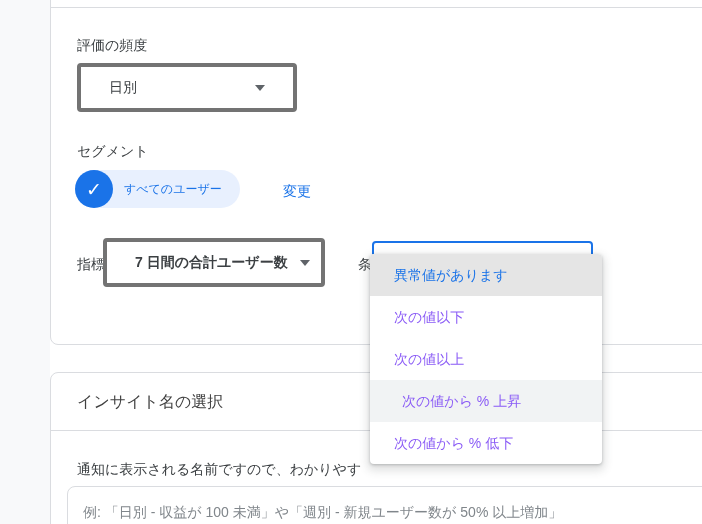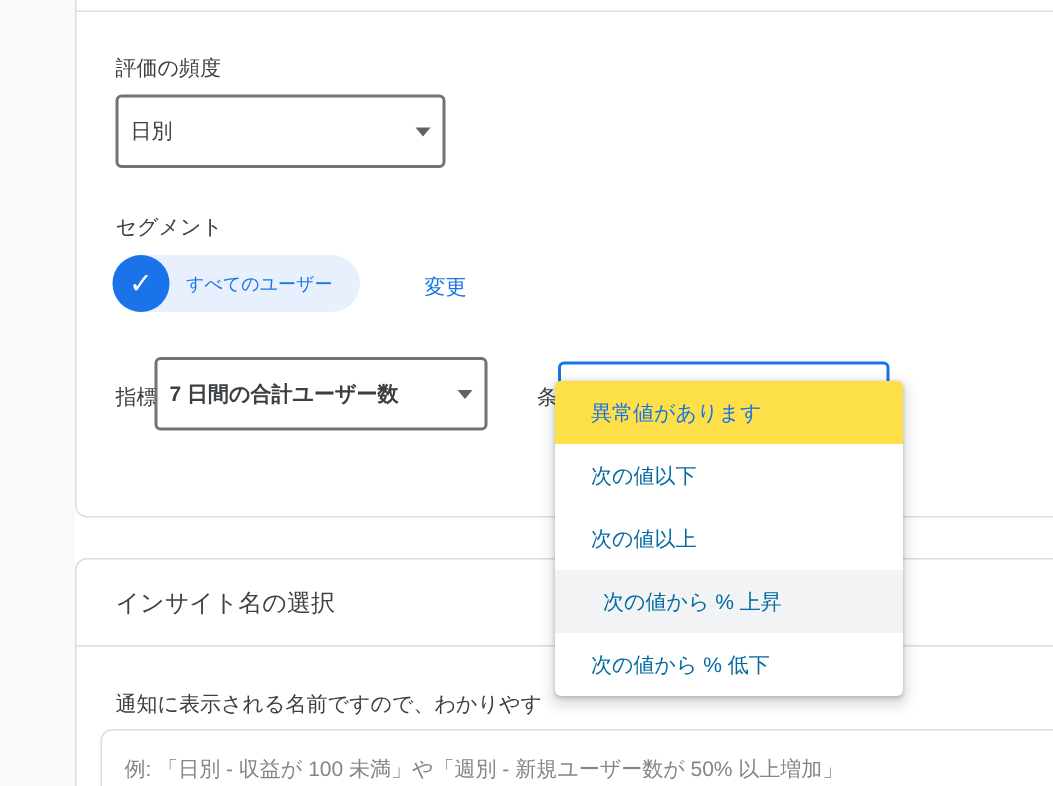--- a/index.html
+++ b/index.html
@@ -27,22 +27,22 @@
   .divider-top { left: 51px; top: 7px; width: 651px; }
   .divider-name { left: 51px; top: 430px; width: 651px; }
 
   .field-label {
     position: absolute; font-size: 14px; color: #3c4043; z-index: 2;
     white-space: nowrap;
   }
   .select-box {
     position: absolute; z-index: 2;
     display: flex; align-items: center; justify-content: space-between;
-    height: 49px; padding: 0 8px;
-    background: #fff; border: 2px solid #737373; border-radius: 4px;
+    height: 49px; padding: 0 28px;
+    background: #fff; border: 4px solid #737373; border-radius: 4px;
     font-size: 14px; color: #3c4043; cursor: pointer; white-space: nowrap;
   }
   .caret {
     width: 0; height: 0; margin-left: 12px;
     border-left: 5px solid transparent; border-right: 5px solid transparent;
     border-top: 6px solid #5f6368;
   }
   .chip {
     position: absolute; left: 75px; top: 170px; height: 38px; z-index: 2;
     display: inline-flex; align-items: center;
@@ -65,23 +65,23 @@
     background: #fff; border: 2px solid #1a73e8; border-radius: 4px; z-index: 5;
   }
   .menu {
     position: absolute; left: 370px; top: 254px; width: 232px; z-index: 10;
     background: #fff; border-radius: 4px;
     box-shadow: 0 1px 3px rgba(60,64,67,0.30), 0 4px 8px 3px rgba(60,64,67,0.15);
     overflow: hidden; padding: 0;
   }
   .menu-item {
     height: 42px; line-height: 42px; padding-left: 24px;
-    font-size: 14px; color: #0369a1; cursor: pointer; white-space: nowrap;
+    font-size: 14px; color: #8b5cf6; cursor: pointer; white-space: nowrap;
   }
-  .menu-item.selected { background: #fde047; color: #1a73e8; }
+  .menu-item.selected { background: #e5e5e5; color: #1a73e8; }
   .menu-item.hovered { background: #f1f3f4; padding-left: 32px; }
 
   .section-title {
     position: absolute; left: 77px; top: 392px; z-index: 2;
     font-size: 16px; color: #404040; white-space: nowrap;
   }
   .desc-text {
     position: absolute; left: 77px; top: 461px; z-index: 2;
     font-size: 14px; color: #3c4043; white-space: nowrap;
   }

